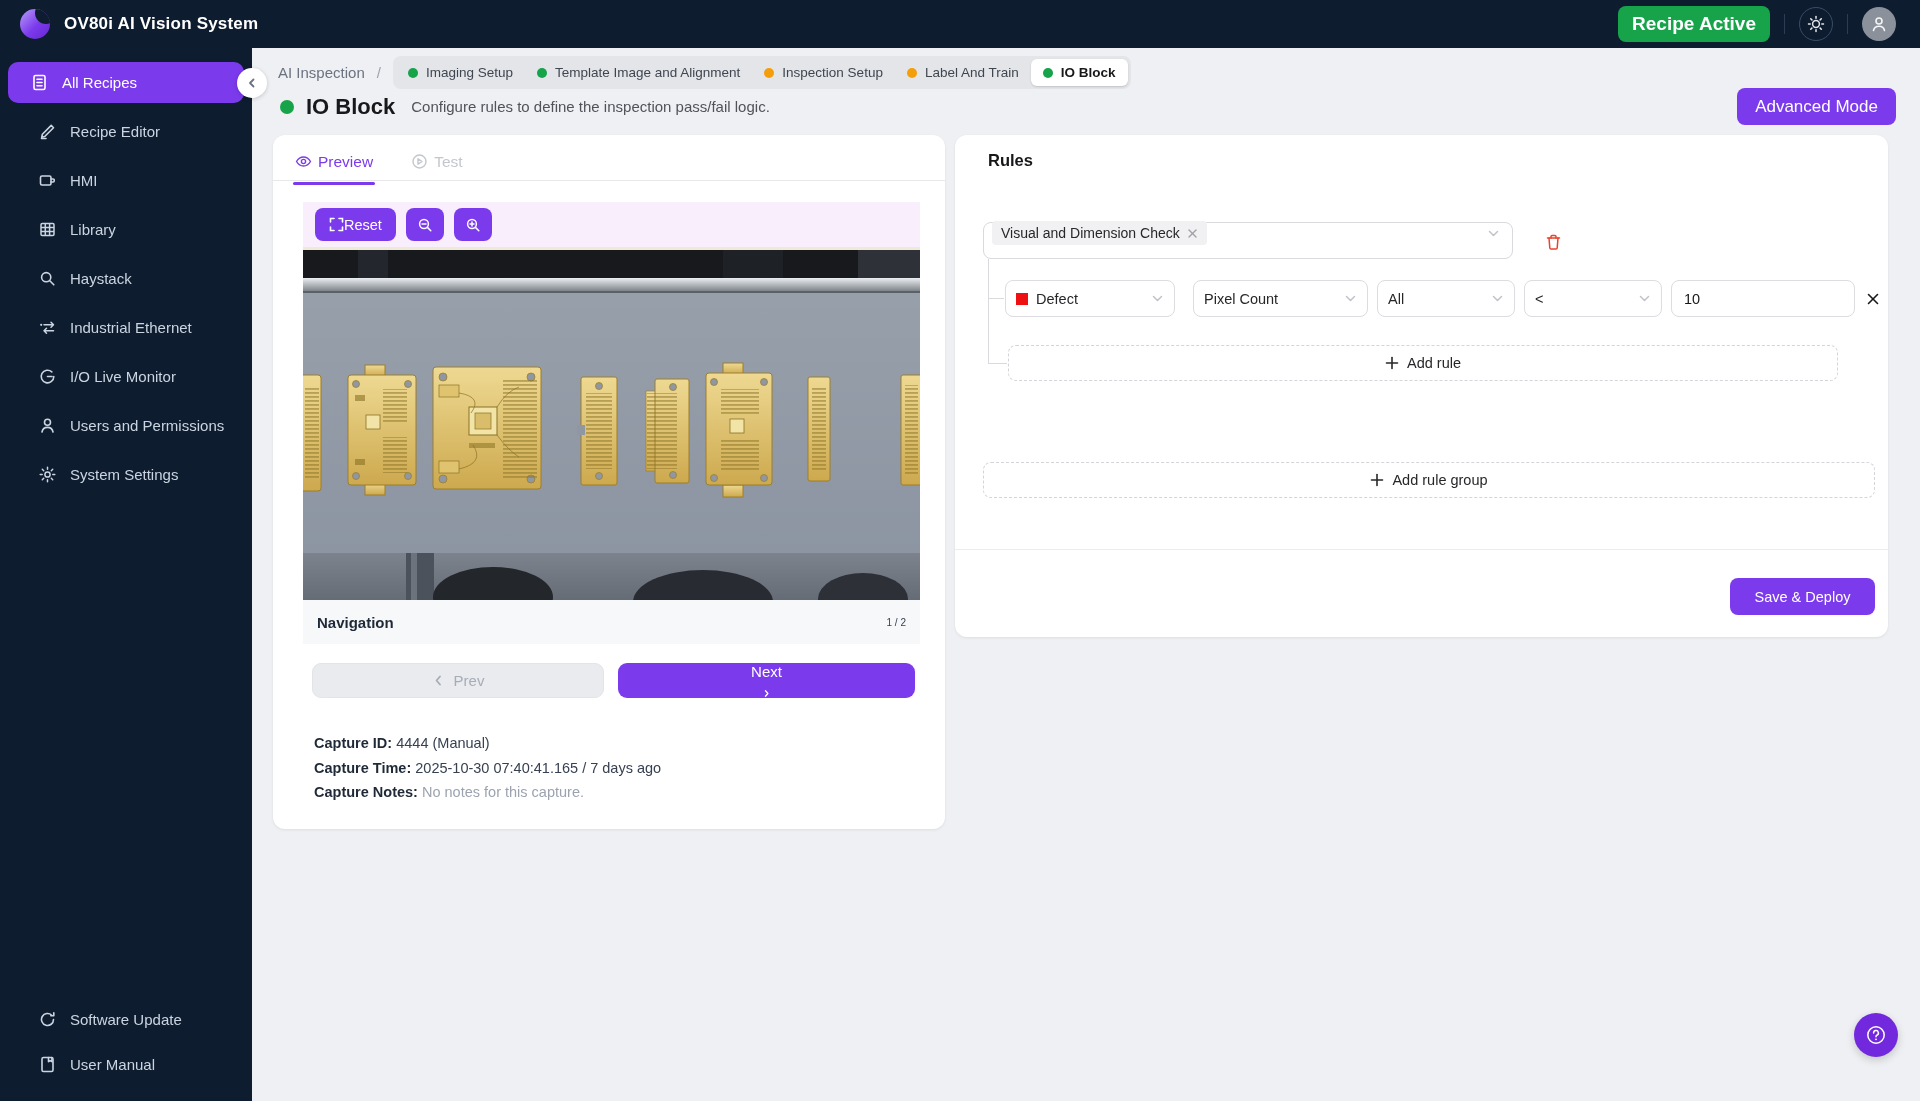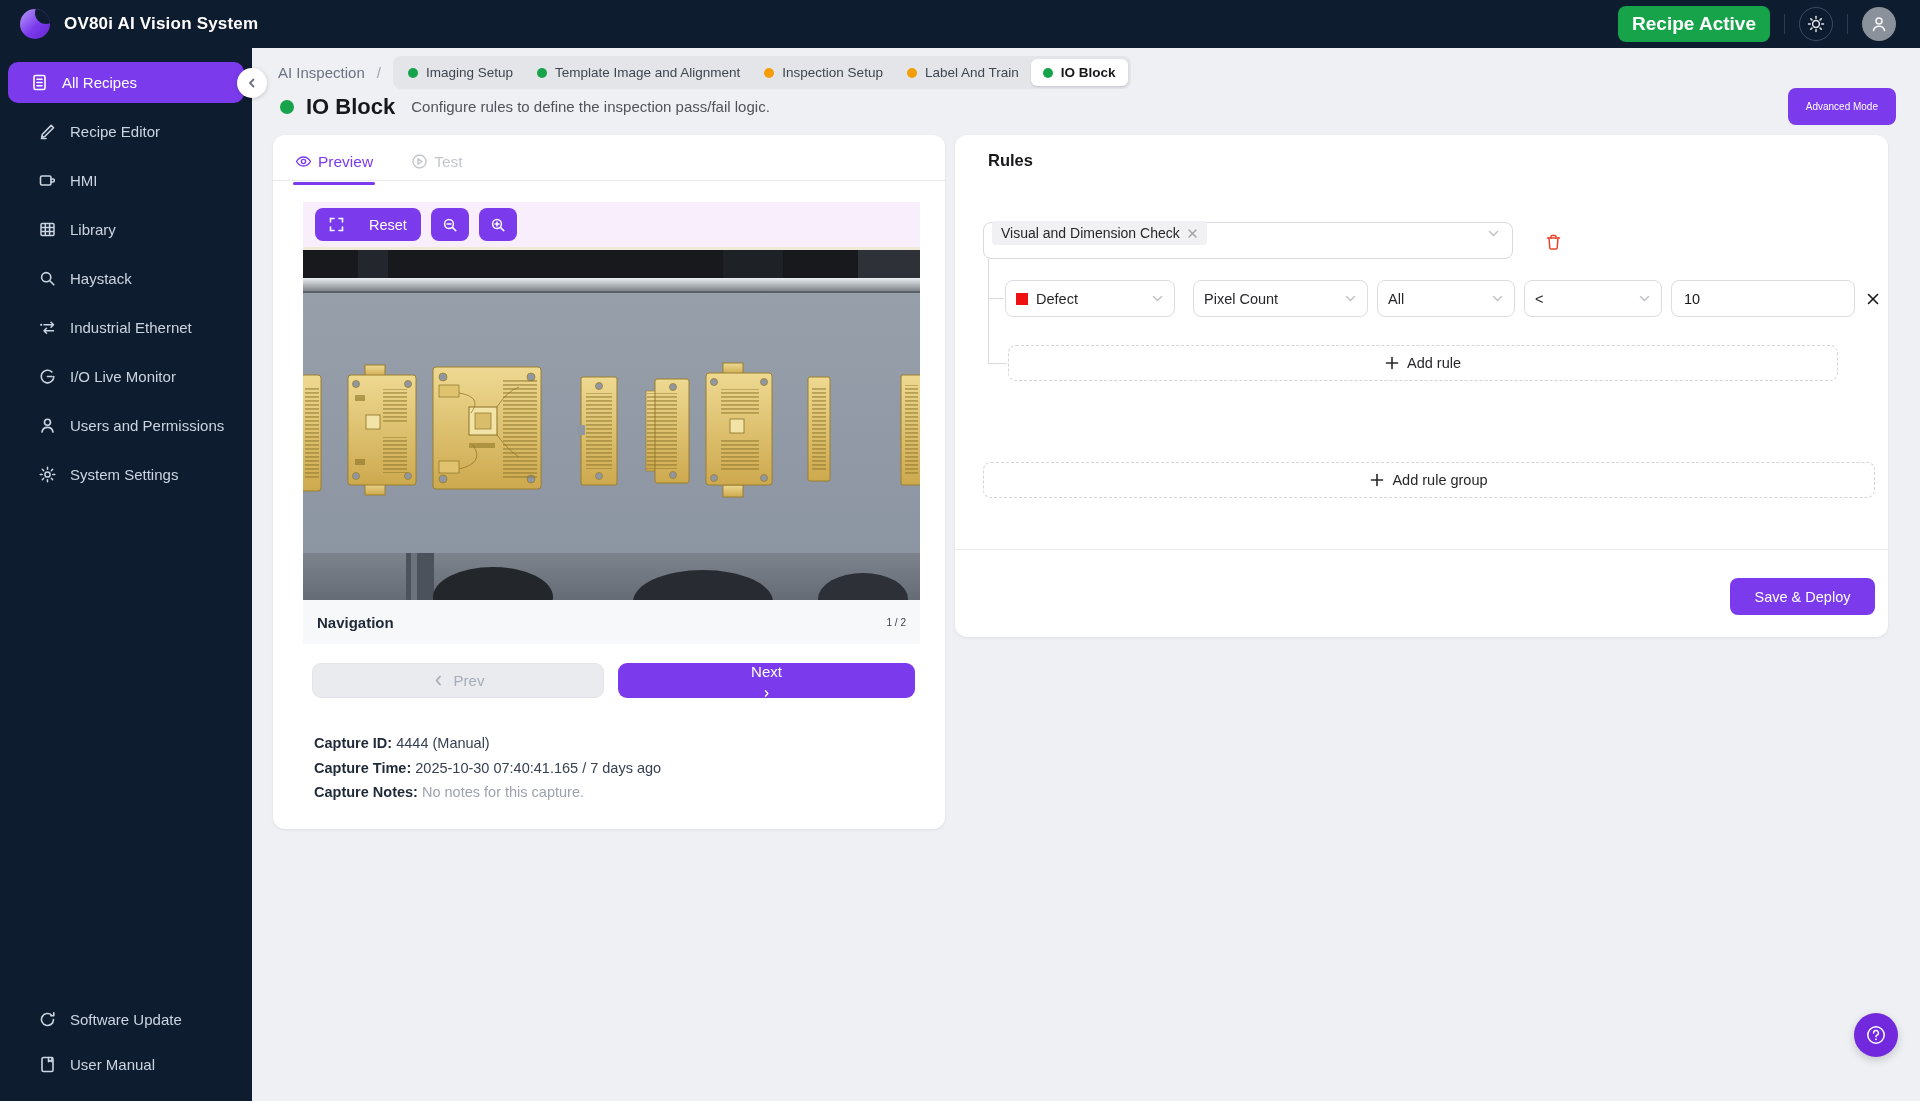--- a/index.html
+++ b/index.html
@@ -33,36 +33,36 @@
   .bc-steps { display:flex; align-items:center; background:#e3e5e9; border-radius:8px; padding:3px; }
   .bc-step { display:flex; align-items:center; gap:8px; padding:6px 12px; font-size:13.5px; color:#3f4650; border-radius:6px; cursor:pointer; white-space:nowrap; }
   .bc-step.active { background:#fff; box-shadow:0 1px 2px rgba(0,0,0,.15); font-weight:bold; color:#18181b; }
   .dot { width:10px; height:10px; border-radius:50%; flex:0 0 auto; }
   .dot-green { background:#16a34a; } .dot-amber { background:#f59e0b; }
   .dot-lg { width:14px; height:14px; }
 
   .title-row { position:absolute; left:28px; top:40px; right:24px; display:flex; align-items:center; gap:12px; }
   .page-title { font-size:22px; font-weight:bold; color:#18181b; }
   .page-subtitle { font-size:15px; color:#52525b; margin-left:4px; }
-  .advanced-btn { margin-left:auto; background:#7c3aed; color:#fff; border:none; border-radius:8px; font-size:10px; padding:0 18px; height:37px; cursor:pointer; font-family:inherit; }
+  .advanced-btn { margin-left:auto; background:#7c3aed; color:#fff; border:none; border-radius:8px; font-size:17px; padding:0 18px; height:37px; cursor:pointer; font-family:inherit; }
 
   .card { position:absolute; background:#fff; border-radius:12px; box-shadow:0 1px 3px rgba(16,24,40,.08); }
   .card-left { left:21px; top:87px; width:672px; height:694px; }
   .card-right { left:703px; top:87px; width:933px; height:502px; }
 
   
   .tabs { position:absolute; left:0; top:0; right:0; height:46px; border-bottom:1px solid #e8e8ea; display:flex; align-items:center; padding:0 22px; gap:38px; border-radius:12px 12px 0 0; }
   .tab { display:flex; align-items:center; gap:6px; font-size:15.5px; height:100%; position:relative; cursor:pointer;margin-top:8px; }
   .tab.active { color:#7c3aed; }
   .tab.active::after { content:""; position:absolute; left:-2px; right:-2px; bottom:-1px; height:3px; background:#7c3aed; border-radius:2px; }
   .tab.disabled { color:#c3c7cd; }
 
   
   .preview-toolbar { position:absolute; left:30px; top:67px; width:617px; height:45px; background:#f9effc; display:flex; align-items:center; gap:10px; padding-left:12px; }
-  .tb-btn { background:#7c3aed; color:#fff; border:none; border-radius:8px; height:33px; display:flex; align-items:center; justify-content:center; gap:25px; font-size:14.5px; cursor:pointer; font-family:inherit; }
+  .tb-btn { background:#7c3aed; color:#fff; border:none; border-radius:8px; height:33px; display:flex; align-items:center; justify-content:center; gap:0; font-size:14.5px; cursor:pointer; font-family:inherit; }
   .tb-reset { padding:0 14px; }
   .tb-sq { width:38px; }
 
   .capture-canvas { position:absolute; left:30px; top:112px; width:617px; height:353px; overflow:hidden; cursor:grab; }
 
   .nav-strip { position:absolute; left:30px; top:465px; width:617px; height:44px; background:#f7f8f9; display:flex; align-items:center; justify-content:space-between; padding:0 14px; }
   .nav-title { font-size:15px; font-weight:bold; color:#1f2937; }
   .nav-count { font-size:10px; color:#374151; }
 
   .btn-prev { position:absolute; left:39px; top:528px; width:292px; height:35px; background:#e9ebee; color:#a7adb8; border:1px solid #e2e4e8; border-radius:9px; font-size:15px; display:flex; align-items:center; justify-content:center; gap:9px; cursor:pointer; font-family:inherit; }

